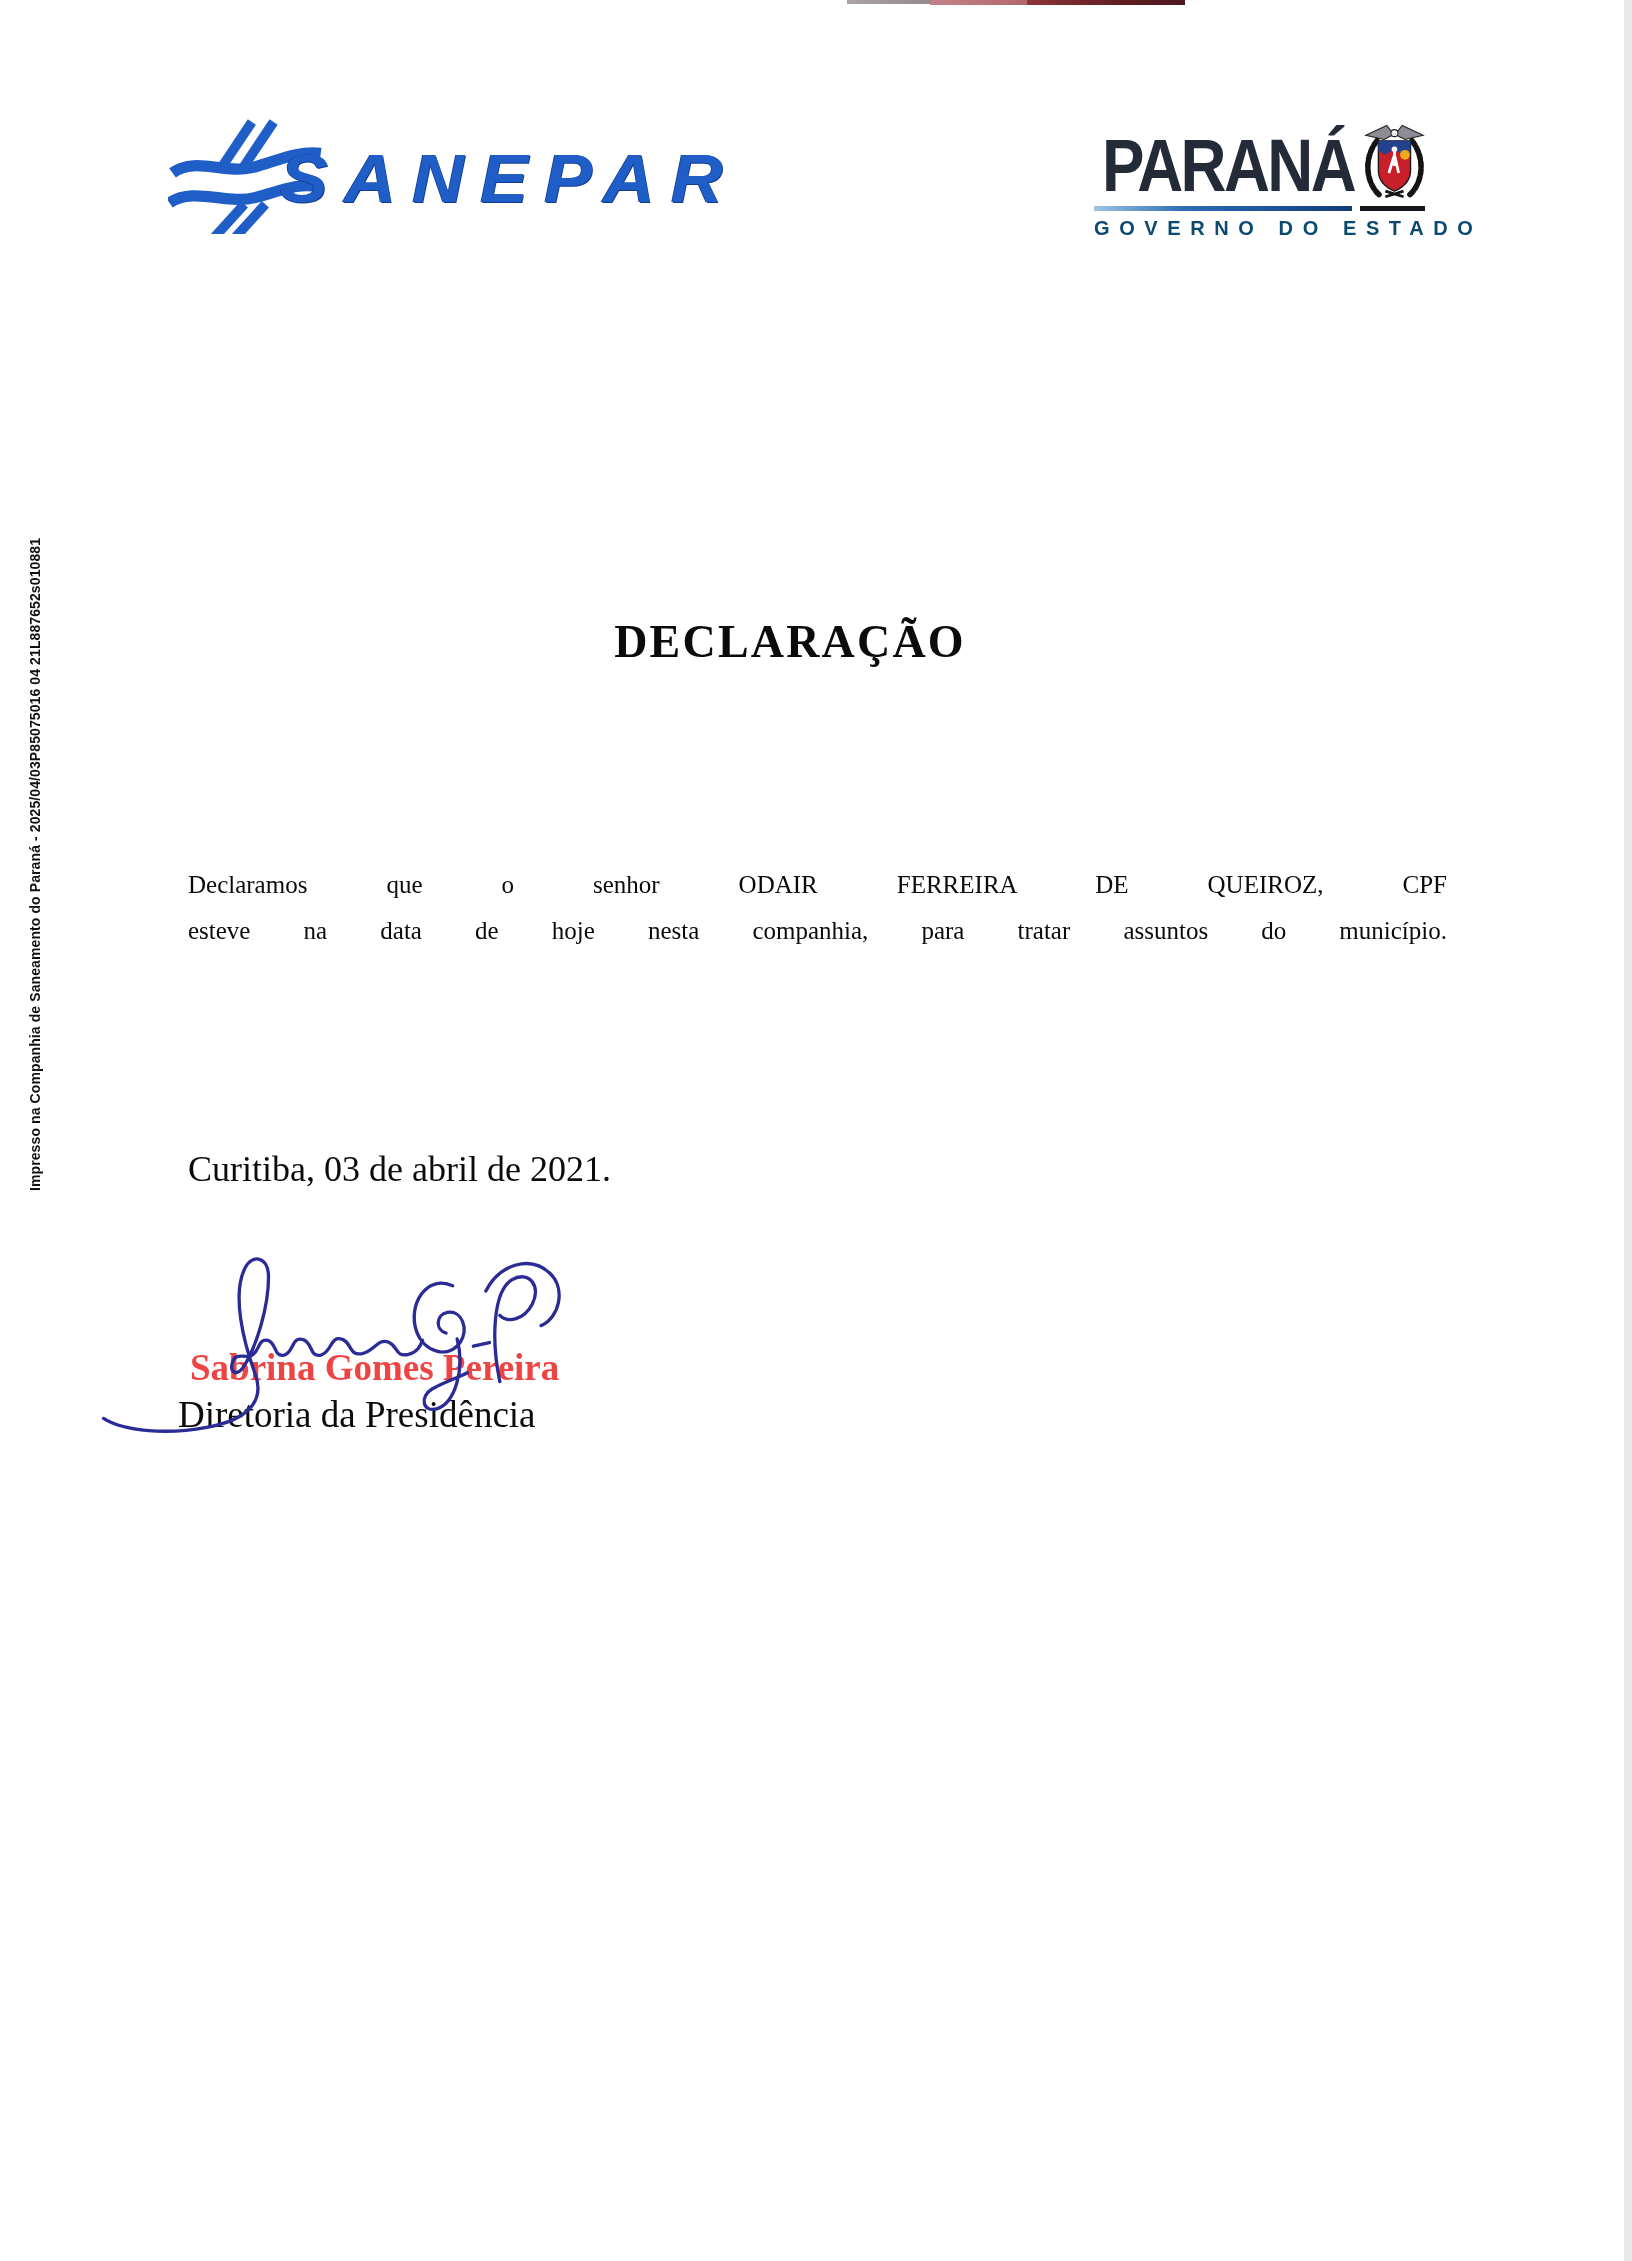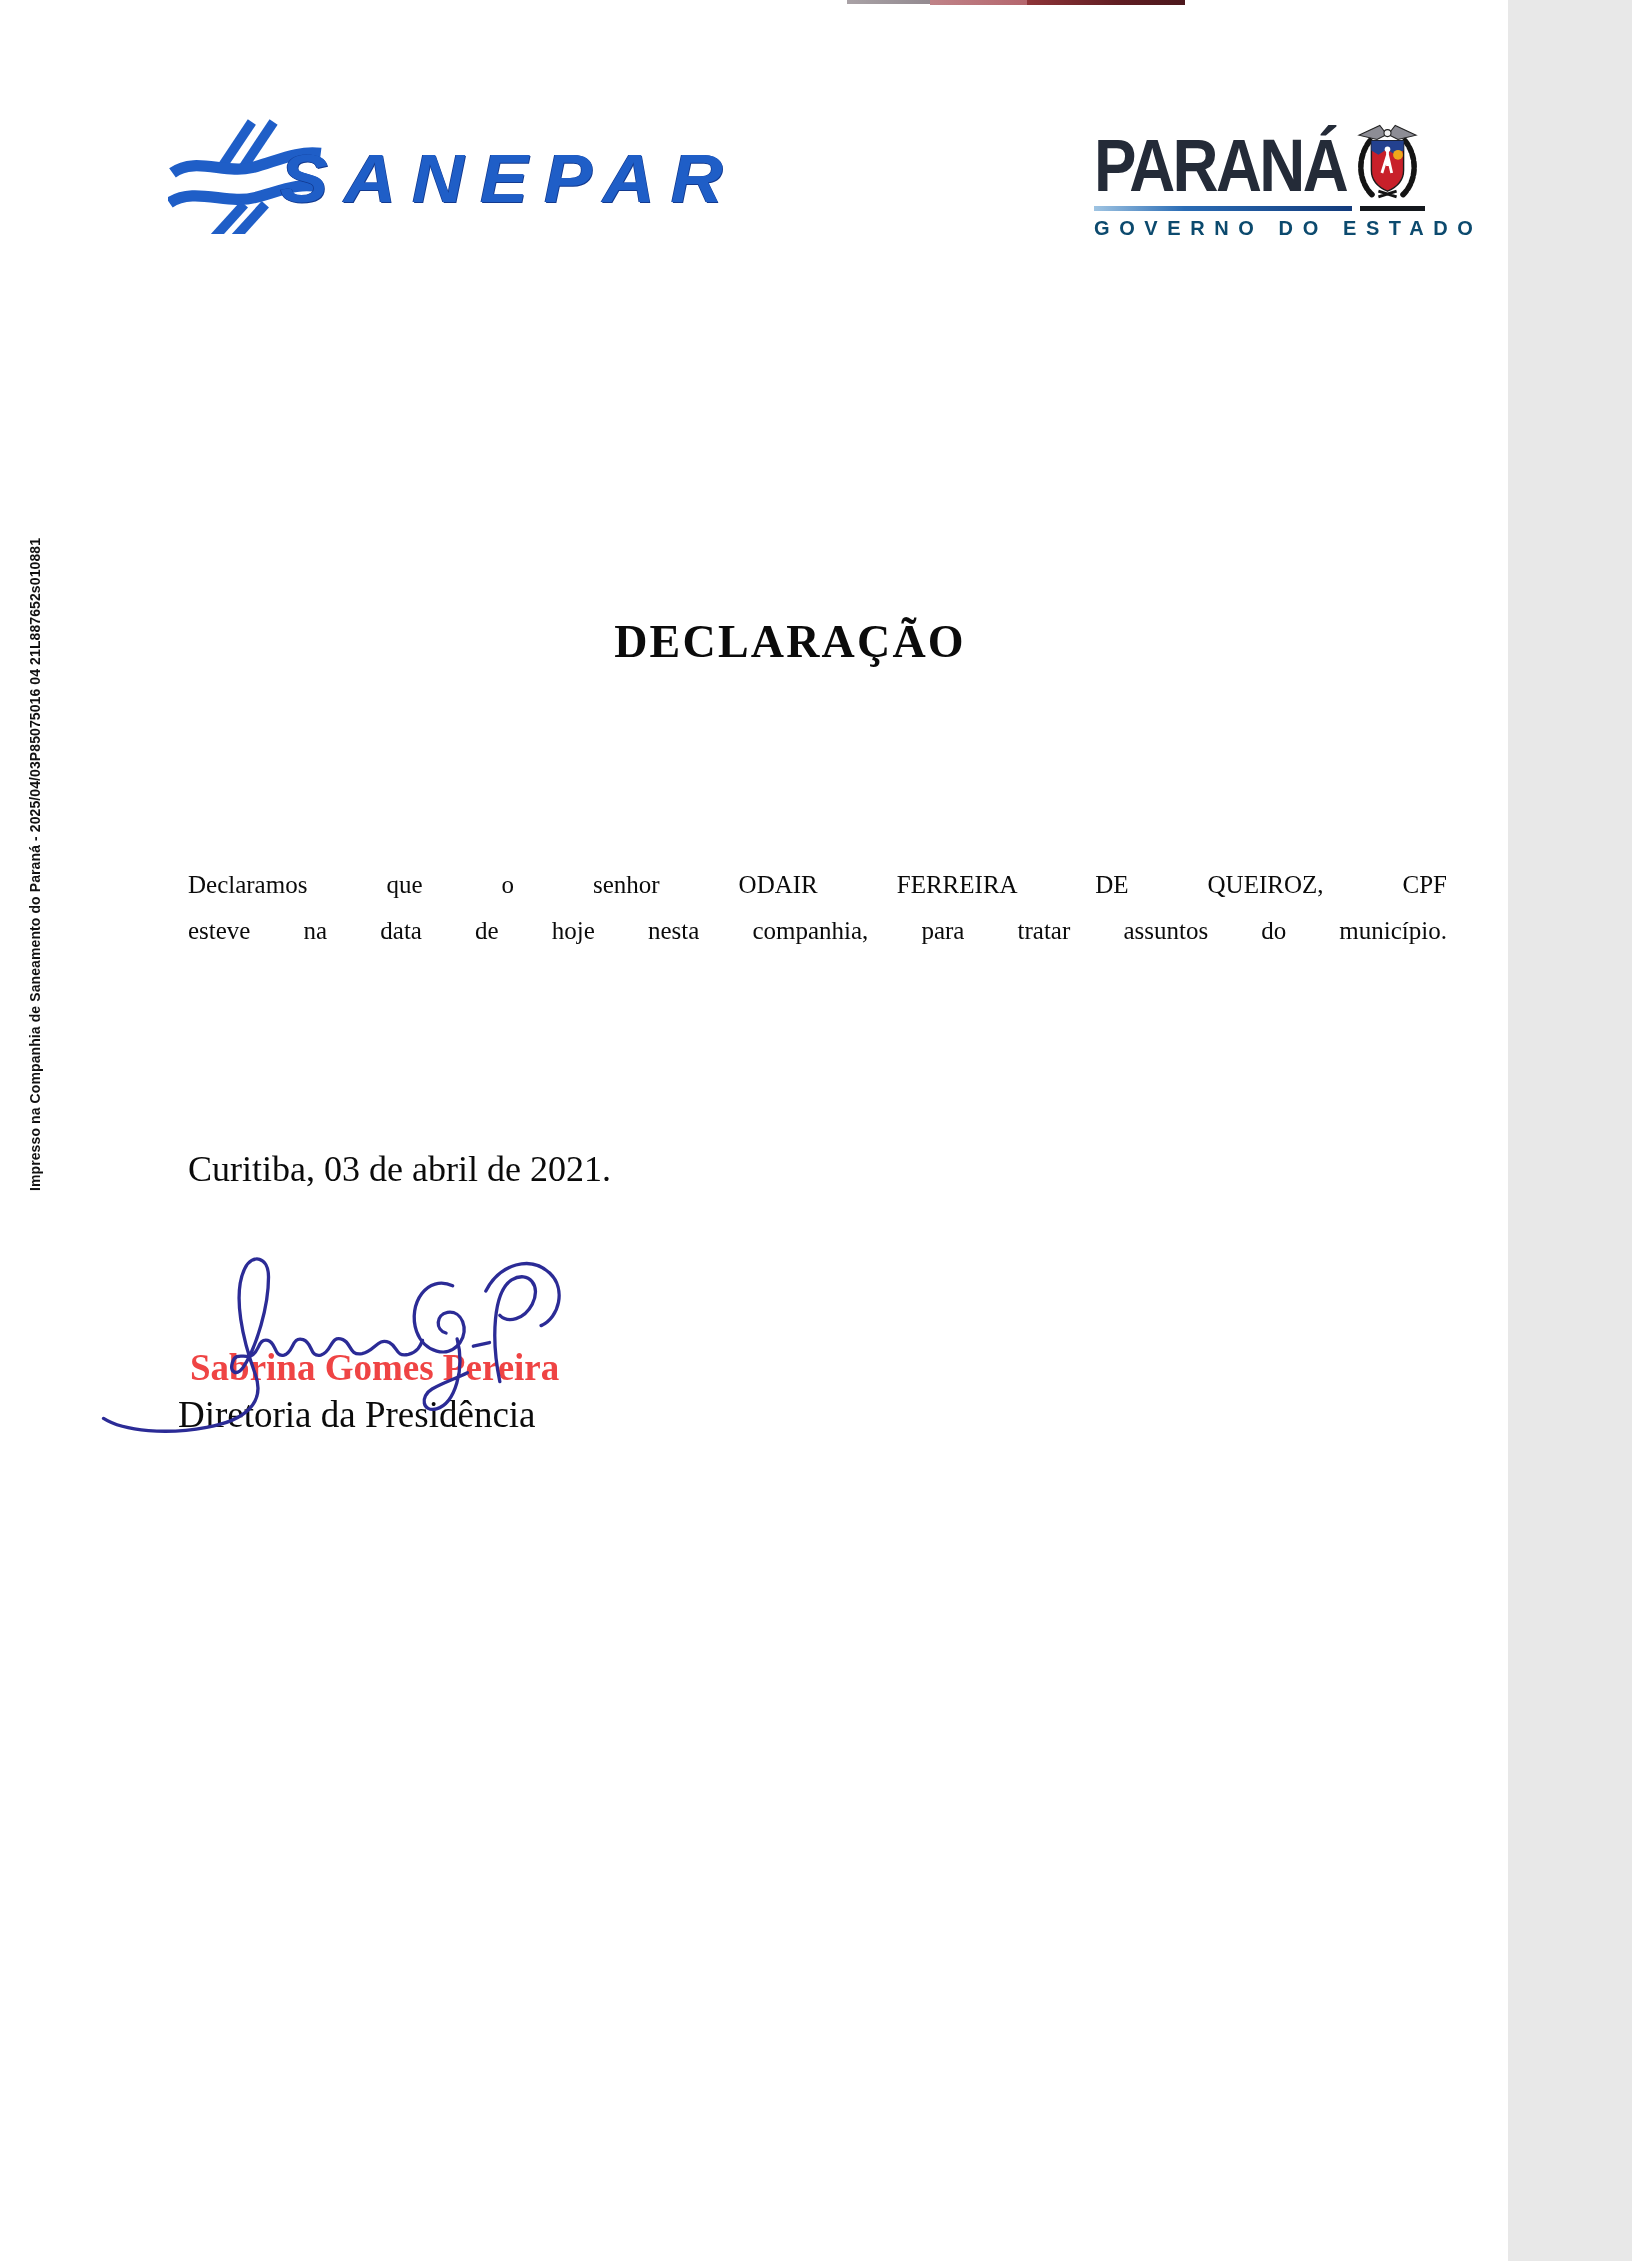--- a/index.html
+++ b/index.html
@@ -1,19 +1,19 @@
 <!DOCTYPE html>
 <html style="font-size:11.8px"><head>
 <meta charset="utf-8">
 <style>
   * { box-sizing: border-box; }
   html, body { margin: 0; padding: 0; background: #e8e8e8; }
   .page {
     position: relative;
-    width: 1508px;
+    width: 1624px;
     height: 2261px;
     background: #ffffff;
     overflow: hidden;
     font-family: "Liberation Serif", serif;
     color: #0d0d0d;
   }
 
   
   .scan-band { position: absolute; top: 0; height: 4.4px; }
   .scan-band.gray   { left: 847px; width: 83px; background: linear-gradient(90deg,#a9a2a6,#938a90); }
@@ -31,21 +31,21 @@
     letter-spacing: 16px;
     color: #1f5ec7;
     text-shadow: 0.7px 0.7px 0 #12398f, -0.7px 0 0 #12398f;
     margin-left: -49px;
     margin-top: 4.4px;
     transform: scaleY(0.96);
     white-space: nowrap;
   }
 
   .parana-logo { position: absolute; left: 1094px; top: 124px; width: 332px; }
-  .parana-row { display: flex; align-items: flex-end; }
+  .parana-row { display: flex; align-items: flex-end; margin-left: 8px; }
   .parana-word {
     font-family: "Liberation Sans", sans-serif;
     font-weight: bold;
     font-size: 74px;
     line-height: 74px;
     letter-spacing: -3px;
     color: #242b38;
     transform: scaleX(0.86);
     transform-origin: left bottom;
     white-space: nowrap;

